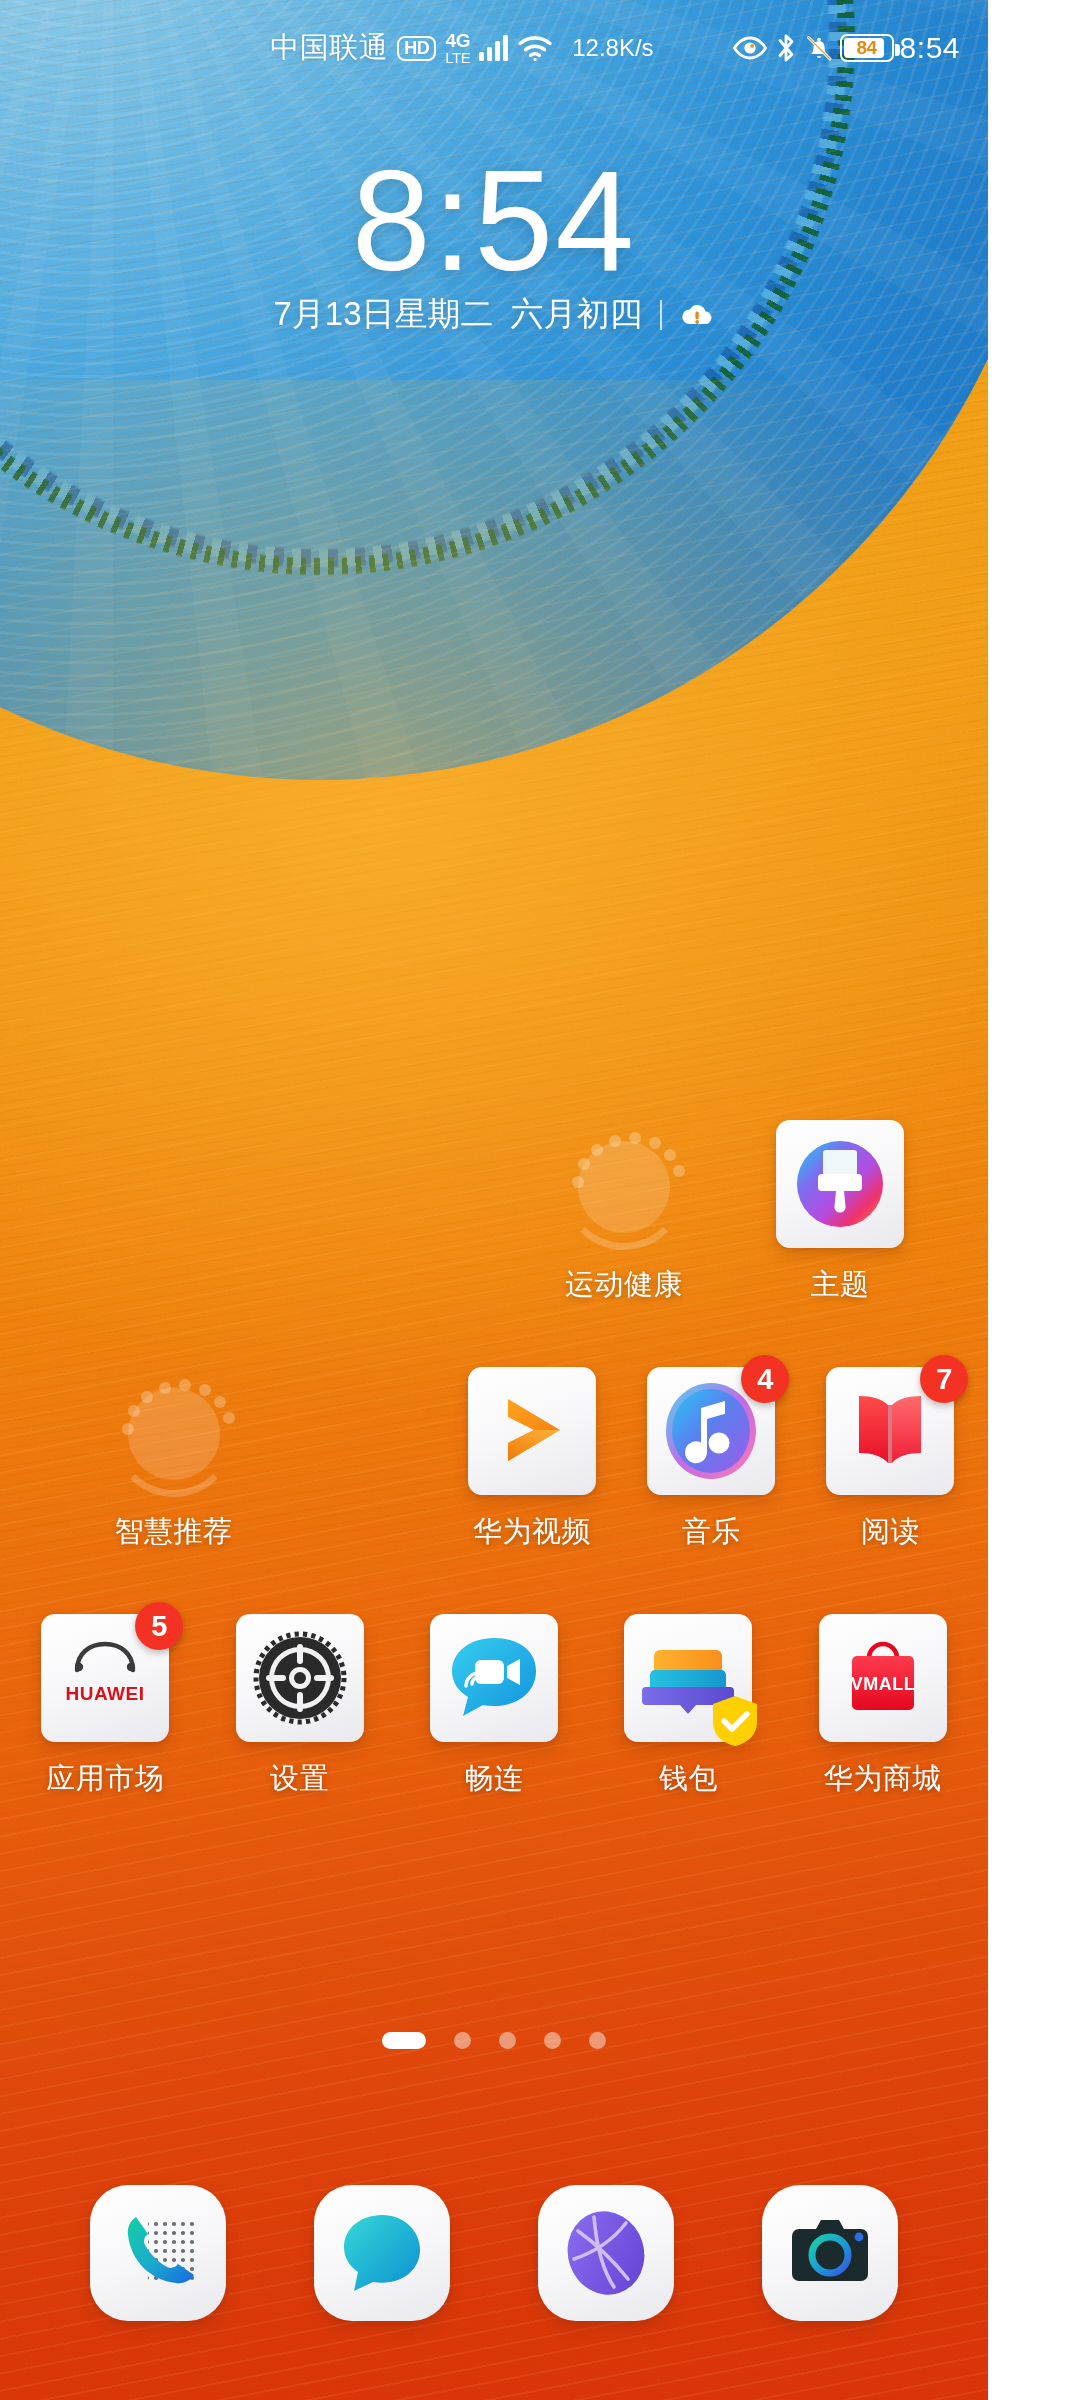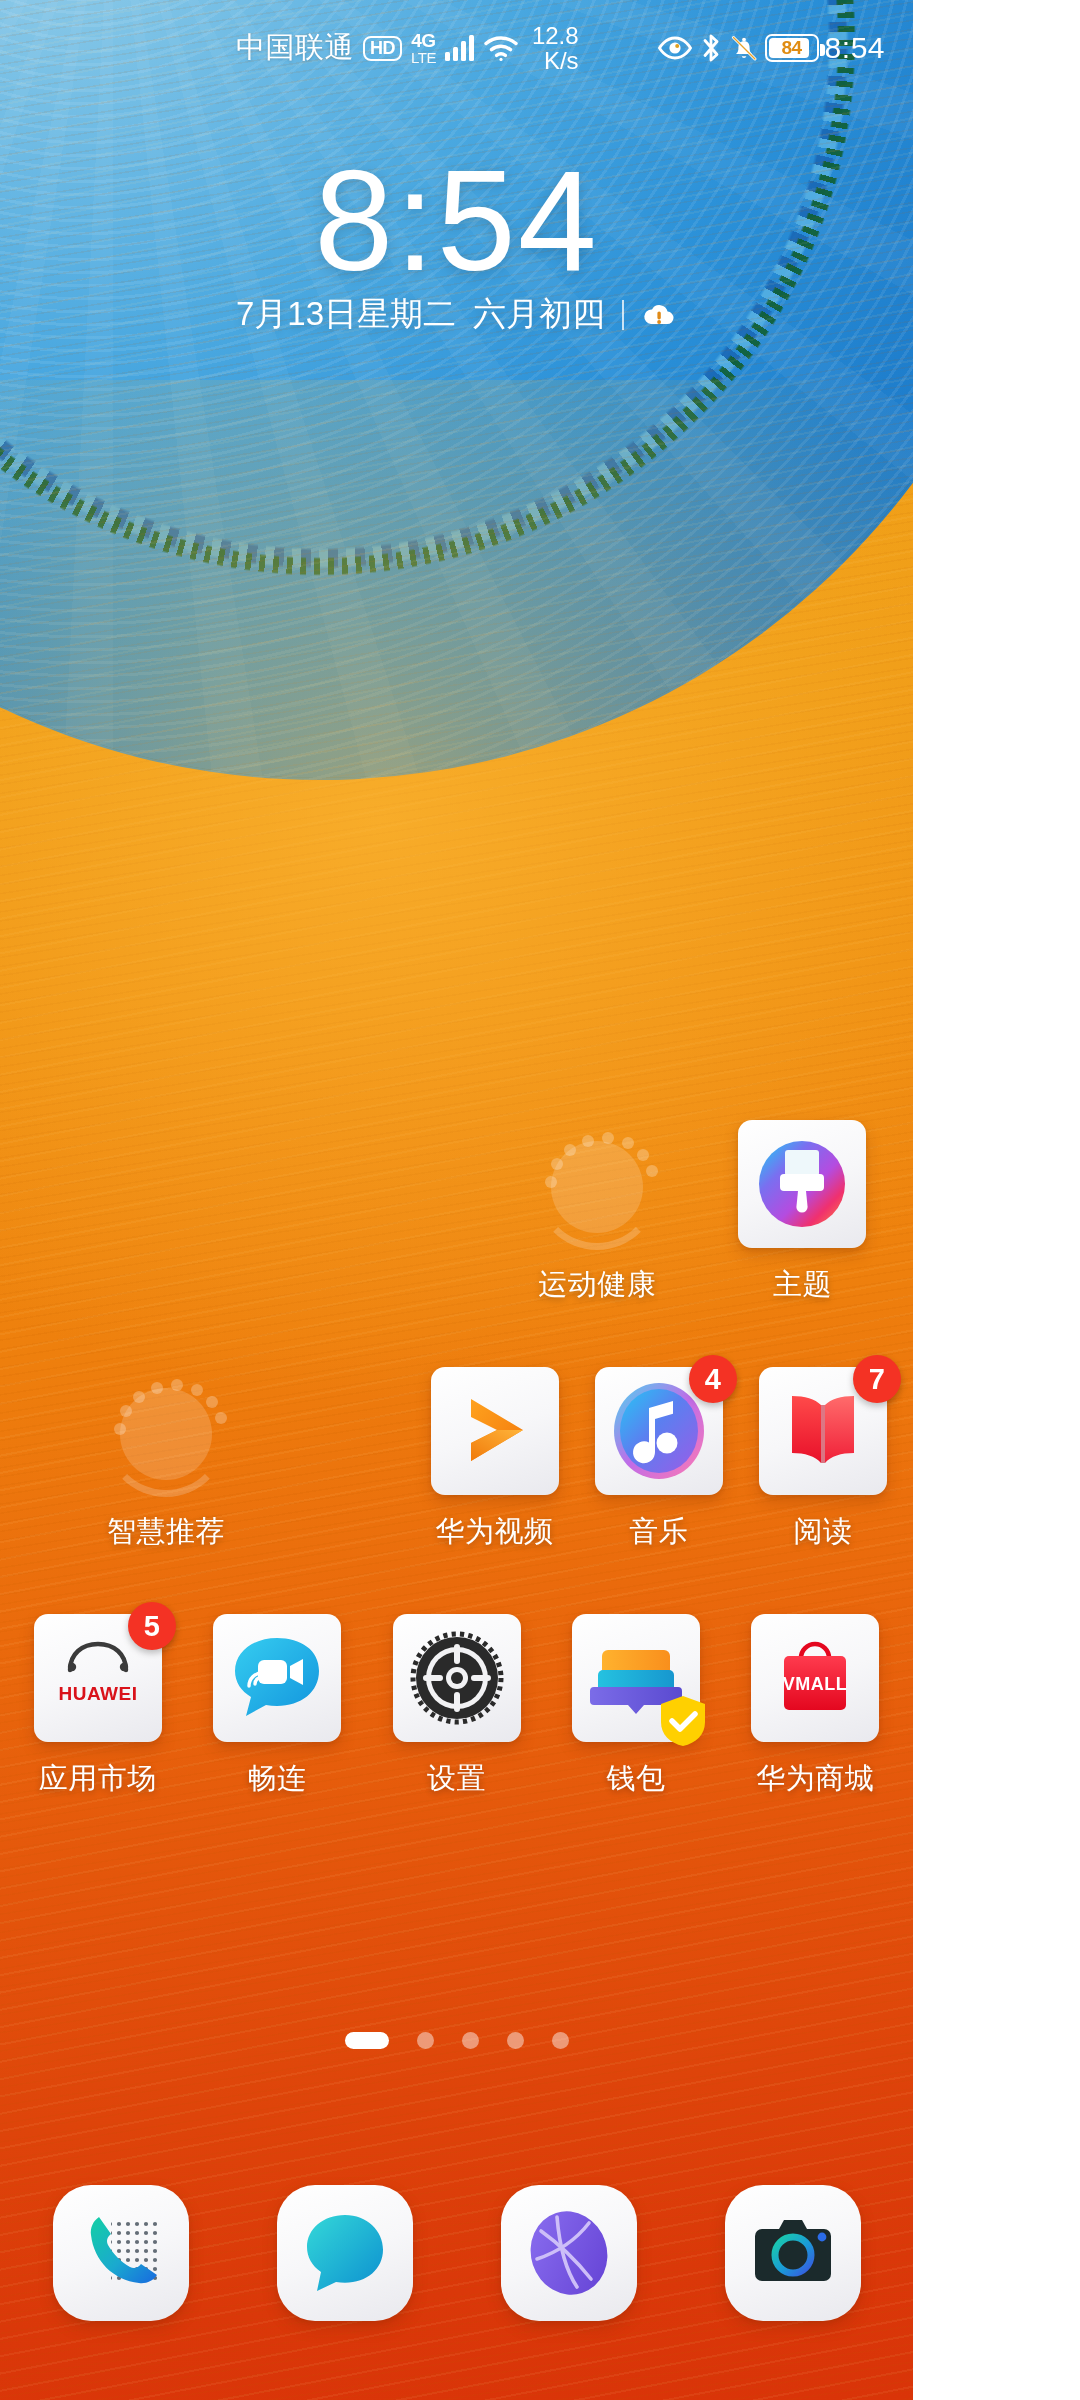--- a/index.html
+++ b/index.html
@@ -4,21 +4,21 @@
 <style>
   * { margin:0; padding:0; box-sizing:border-box; }
   html, body {
     width:1080px; height:2400px;
     overflow:hidden;
     font-family:"Liberation Sans","DejaVu Sans",sans-serif;
   }
 
   
   #screen{
-    position:relative; width:913px; height:2400px; overflow:hidden;
+    position:relative; width:988px; height:2400px; overflow:hidden;
     background:linear-gradient(175deg,
         #f0a017 0%,
         #f0a017 18%,
         #ef9a14 30%,
         #ef8f10 42%,
         #ee7f0d 55%,
         #ea6a0c 66%,
         #e4560b 76%,
         #de440a 86%,
         #da3809 94%,
@@ -97,21 +97,21 @@
   .carrier{ font-size:29px; letter-spacing:.5px; text-shadow:0 1px 3px rgba(0,0,0,.18); }
   .hd-badge{
     border:2.6px solid #fff; border-radius:8px; padding:1px 5px 2px;
     font-size:18px; font-weight:bold; line-height:1; letter-spacing:-.5px;
   }
   .net-4g{ display:flex; flex-direction:column; align-items:center; line-height:1; }
   .net-4g b{ font-size:19px; font-weight:bold; letter-spacing:-.4px; }
   .net-4g i{ font-size:15px; font-style:normal; letter-spacing:-.5px; opacity:.95; }
   .bars{ display:flex; align-items:flex-end; gap:3px; height:26px; }
   .bars span{ width:5px; background:#fff; border-radius:1.5px; }
-  .speed{ display:flex; flex-direction:column; align-items:flex-end; line-height:1.06; font-size:24px; margin-left:4px;}
+  .speed{ display:flex; flex-direction:row; align-items:flex-start; line-height:1.06; font-size:24px; margin-left:10px;}
   .batt{
     position:relative; width:54px; height:28px; border:2.6px solid #fff;
     border-radius:7px; display:flex; align-items:center; justify-content:center;
   }
   .batt::after{
     content:""; position:absolute; right:-8px; top:8px; width:5px; height:12px;
     background:#fff; border-radius:0 3px 3px 0;
   }
   .batt-fill{ position:absolute; left:2px; top:2px; bottom:2px; width:calc(100% - 10px); background:#fff; border-radius:4px; }
   .batt-num{ position:relative; font-size:19px; font-weight:bold; color:#e08c12; letter-spacing:-.5px;}
@@ -447,56 +447,56 @@
           </div>
           <div class="badge">5</div>
         </div>
         <div class="label">应用市场</div>
       </div>
 
       <div class="cell">
         <div class="icon-box">
           <div class="icon-sq">
             <svg width="128" height="128" viewBox="0 0 128 128">
-              <defs>
-                <linearGradient id="mt" x1="0" y1="0" x2="1" y2="1">
-                  <stop offset="0%" stop-color="#36cdf0"></stop>
-                    <stop offset="100%" stop-color="#1294dd"></stop>
-                </linearGradient>
-              </defs>
-              <path d="M64 24C40 24 22 38 22 57c0 11 6 20 16 26l-5 19 20-11c3.5.6 7.2 1 11 1 24 0 42-14 42-35S88 24 64 24z" fill="url(#mt)"></path>
-              <rect x="45" y="46" width="29" height="24" rx="6" fill="#fff"></rect>
-              <path d="M77 52 L90 45 v26 l-13-7z" fill="#fff"></path>
-              <path d="M42 70a7 7 0 0 1 7-7" fill="none" stroke="#fff" stroke-width="3.4" stroke-linecap="round"></path>
-              <path d="M36 72a13 13 0 0 1 13-13" fill="none" stroke="#fff" stroke-width="3.4" stroke-linecap="round"></path>
-            </svg>
-          </div>
-        </div>
-        <div class="label">畅连</div>
-      </div>
-
-      <div class="cell">
-        <div class="icon-box">
-          <div class="icon-sq">
-            <svg width="128" height="128" viewBox="0 0 128 128">
               <g fill="#2a2a2a">
                 <circle cx="64" cy="64" r="41"></circle>
               </g>
               <g stroke="#2a2a2a" stroke-width="5">
                 <circle cx="64" cy="64" r="44" fill="none" stroke-dasharray="4.2 4.2"></circle>
               </g>
               <circle cx="64" cy="64" r="31" fill="#f2f2f4"></circle>
               <circle cx="64" cy="64" r="26" fill="#2a2a2a"></circle>
               <circle cx="64" cy="64" r="11" fill="#f2f2f4"></circle>
               <circle cx="64" cy="64" r="6" fill="#2a2a2a"></circle>
               <path d="M64 33v14M64 81v14M33 64h14M81 64h14" stroke="#f2f2f4" stroke-width="6" stroke-linecap="round"></path>
             </svg>
           </div>
         </div>
         <div class="label">设置</div>
+      </div>
+
+      <div class="cell">
+        <div class="icon-box">
+          <div class="icon-sq">
+            <svg width="128" height="128" viewBox="0 0 128 128">
+              <defs>
+                <linearGradient id="mt" x1="0" y1="0" x2="1" y2="1">
+                  <stop offset="0%" stop-color="#36cdf0"></stop>
+                    <stop offset="100%" stop-color="#1294dd"></stop>
+                </linearGradient>
+              </defs>
+              <path d="M64 24C40 24 22 38 22 57c0 11 6 20 16 26l-5 19 20-11c3.5.6 7.2 1 11 1 24 0 42-14 42-35S88 24 64 24z" fill="url(#mt)"></path>
+              <rect x="45" y="46" width="29" height="24" rx="6" fill="#fff"></rect>
+              <path d="M77 52 L90 45 v26 l-13-7z" fill="#fff"></path>
+              <path d="M42 70a7 7 0 0 1 7-7" fill="none" stroke="#fff" stroke-width="3.4" stroke-linecap="round"></path>
+              <path d="M36 72a13 13 0 0 1 13-13" fill="none" stroke="#fff" stroke-width="3.4" stroke-linecap="round"></path>
+            </svg>
+          </div>
+        </div>
+        <div class="label">畅连</div>
       </div>
 
       <div class="cell">
         <div class="icon-box">
           <div class="icon-sq">
             <svg width="128" height="128" viewBox="0 0 128 128">
               <defs>
                 <linearGradient id="wy" x1="0" y1="0" x2="1" y2="0">
                   <stop offset="0%" stop-color="#ffb22e"></stop>
                     <stop offset="100%" stop-color="#f98f1c"></stop>

